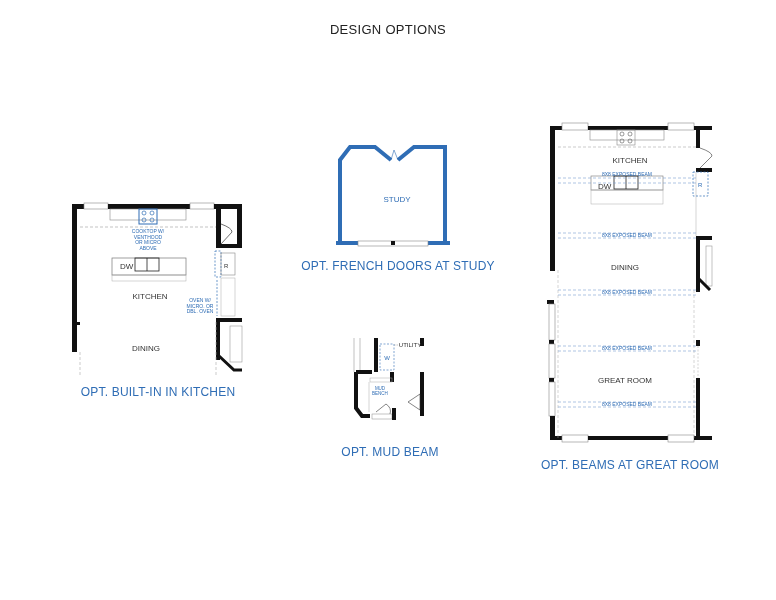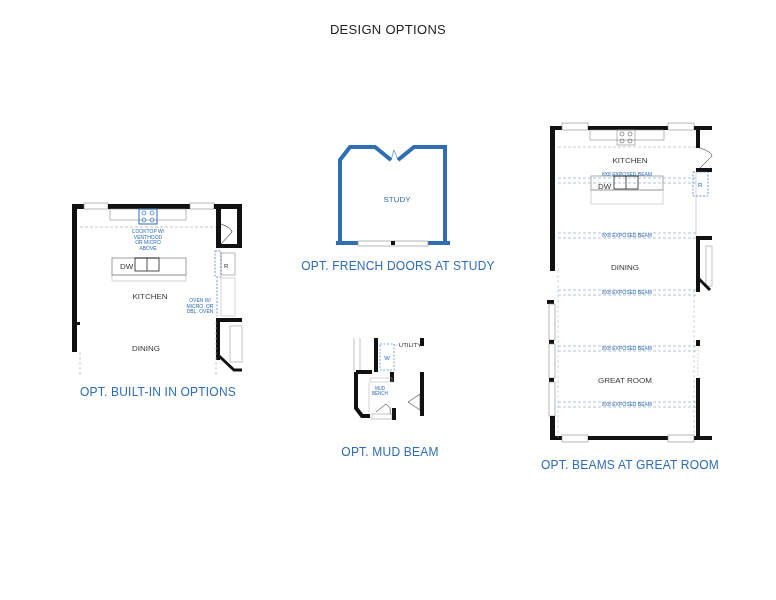--- a/index.html
+++ b/index.html
@@ -183,16 +183,16 @@
     <text x="698" y="187" font-size="6" class="blbl">R</text>
     <text x="627" y="237" font-size="5" text-anchor="middle" class="blbl">8X8 EXPOSED BEAM</text>
     <text x="625" y="270" font-size="8" text-anchor="middle" class="lbl">DINING</text>
     <text x="627" y="294" font-size="5" text-anchor="middle" class="blbl">8X8 EXPOSED BEAM</text>
     <text x="627" y="350" font-size="5" text-anchor="middle" class="blbl">8X8 EXPOSED BEAM</text>
     <text x="625" y="383" font-size="8" text-anchor="middle" class="lbl">GREAT ROOM</text>
     <text x="627" y="406" font-size="5" text-anchor="middle" class="blbl">8X8 EXPOSED BEAM</text>
   </g>
 </svg>
 
-<div class="caption" style="left:60px;width:196px;top:385px;">OPT. BUILT-IN IN OPTIONS</div>
+<div class="caption" style="left:60px;width:196px;top:385px;">OPT. BUILT-IN IN KITCHEN</div>
 <div class="caption" style="left:300px;width:196px;top:259px;">OPT. FRENCH DOORS AT STUDY</div>
 <div class="caption" style="left:300px;width:180px;top:445px;">OPT. MUD BEAM</div>
 <div class="caption" style="left:530px;width:200px;top:458px;text-align:center;">OPT. BEAMS AT GREAT ROOM</div>
 
 </body></html>

